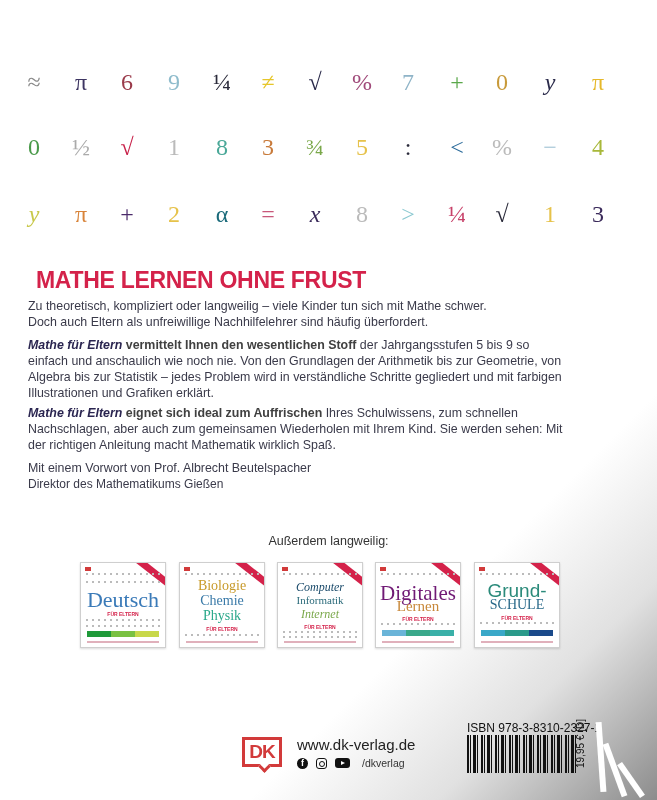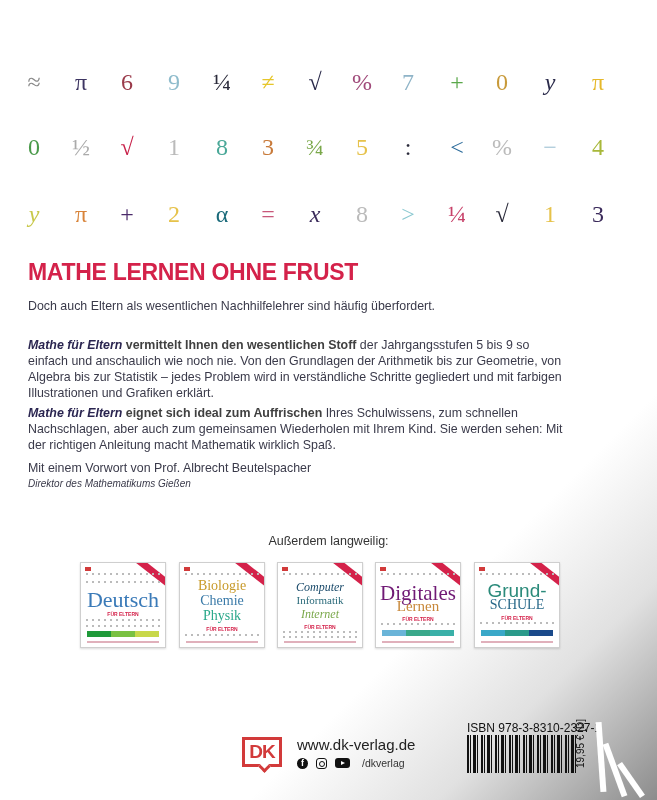--- a/index.html
+++ b/index.html
@@ -14,32 +14,32 @@
     pointer-events: none;
   }
   .sym-row {
     position: absolute; left: 0; width: 657px; height: 40px;
     font-family: "Liberation Serif", serif; font-size: 24px;
   }
   .sym {
     position: absolute; top: 0; width: 40px; text-align: center; line-height: 40px;
   }
   .headline {
-    position: absolute; left: 28px; top: 259px; margin: 0;
+    position: absolute; left: 28px; top: 259px; margin: 8px;
     font-family: "Liberation Sans", sans-serif; font-weight: bold;
     font-size: 23px; color: #d4224a; letter-spacing: -0.3px;
   }
   .body-text {
     position: absolute; left: 28px; width: 600px;
     font-size: 12.4px; line-height: 16px; color: #3a3a4a;
   }
   .body-text p { margin: 0; }
   .em-bold { font-weight: bold; color: #404040; }
   .em-bold-italic { font-weight: bold; font-style: italic; color: #2a2550; }
-  .foreword-sub { font-style: italic; font-size: 10px; }
+  .foreword-sub { font-size: 12px; }
   .also-label {
     position: absolute; left: 0; width: 657px; top: 534px; text-align: center;
     font-size: 12.5px; color: #333;
   }
   .thumb {
     position: absolute; top: 562px; width: 84px; height: 84px;
     background: #fff; border: 1px solid #cfcfcf; box-shadow: 0 1px 2px rgba(0,0,0,0.15);
     overflow: hidden;
   }
   .thumb .dk-mini { position: absolute; left: 4px; top: 4px; width: 6px; height: 4px; background: #d23a3a; }
@@ -145,21 +145,22 @@
     <span class="sym" style="left: 388px; color: rgb(138, 200, 208);">&gt;</span>
     <span class="sym" style="left: 437px; color: rgb(200, 66, 106);">¼</span>
     <span class="sym" style="left: 482px; color: rgb(42, 42, 58);">√</span>
     <span class="sym" style="left: 530px; color: rgb(230, 194, 74);">1</span>
     <span class="sym" style="left: 578px; color: rgb(58, 42, 90);">3</span>
   </div>
 
 <h1 class="headline">MATHE LERNEN OHNE FRUST</h1>
 
 <div class="body-text" style="top:298px">
-  <p>Doch auch Eltern als wesentlichen Nachhilfelehrer sind häufig überfordert.</p>
+  <p>Zu theoretisch, kompliziert oder langweilig – viele Kinder tun sich mit Mathe schwer.</p>
+  <p>Doch auch Eltern als unfreiwillige Nachhilfelehrer sind häufig überfordert.</p>
 </div>
 
 <div class="body-text" style="top:337px; width:540px">
   <p><span class="em-bold-italic">Mathe für Eltern</span><span class="em-bold"> vermittelt Ihnen den wesentlichen Stoff</span><span> der Jahrgangsstufen 5 bis 9 so einfach und anschaulich wie noch nie. Von den Grundlagen der Arithmetik bis zur Geometrie, von Algebra bis zur Statistik – jedes Problem wird in verständliche Schritte gegliedert und mit farbigen Illustrationen und Grafiken erklärt.</span></p>
 </div>
 
 <div class="body-text" style="top:405px; width:540px">
   <p><span class="em-bold-italic">Mathe für Eltern</span><span class="em-bold"> eignet sich ideal zum Auffrischen</span><span> Ihres Schulwissens, zum schnellen Nachschlagen, aber auch zum gemeinsamen Wiederholen mit Ihrem Kind. Sie werden sehen: Mit der richtigen Anleitung macht Mathematik wirklich Spaß.</span></p>
 </div>
 

